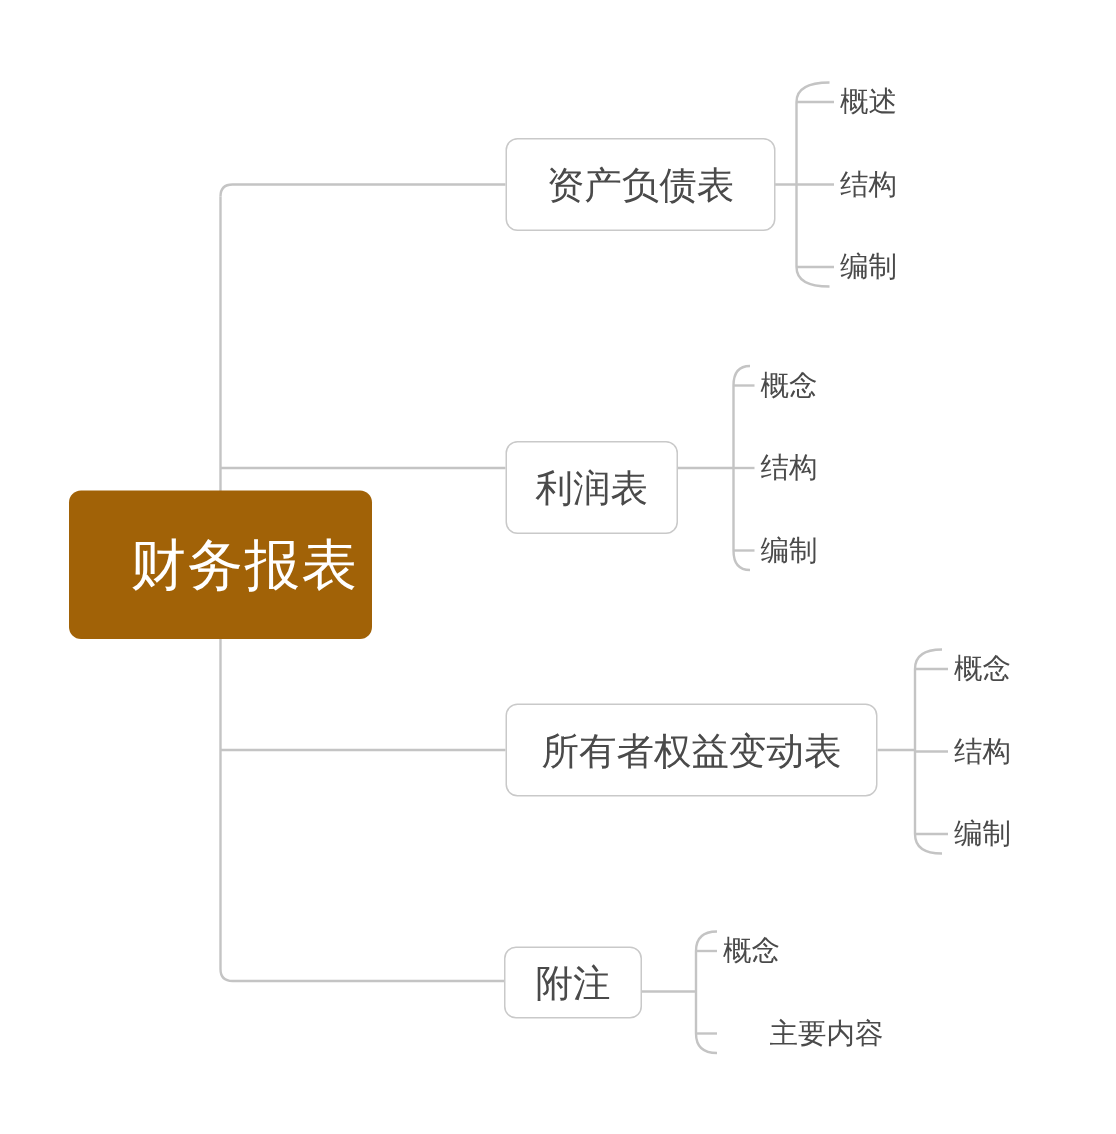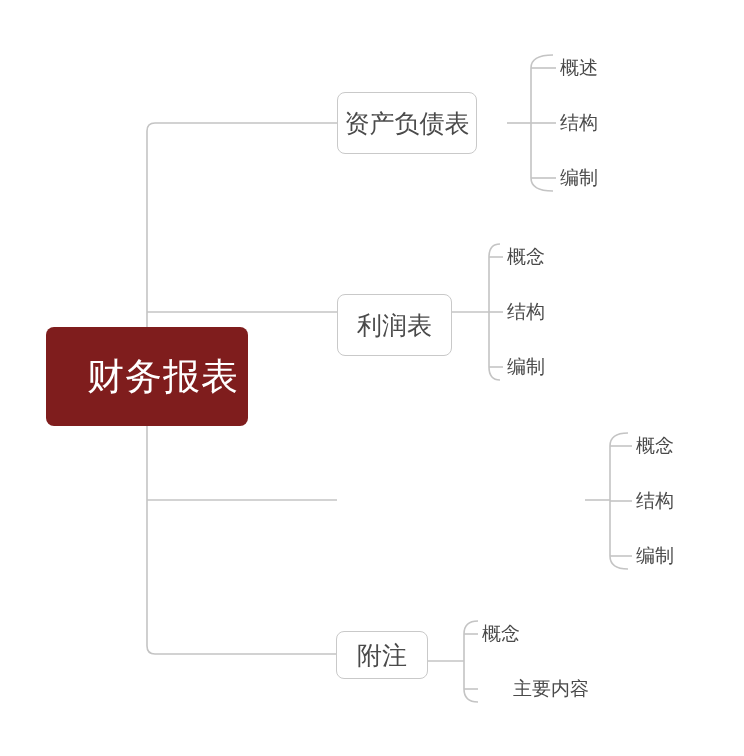--- a/index.html
+++ b/index.html
@@ -25,21 +25,21 @@
   }
   .node {
     position: absolute;
     box-sizing: border-box;
     display: flex;
     align-items: center;
     justify-content: center;
     white-space: nowrap;
   }
   .root-node {
-    background: #7f1d1d;
+    background: #a16207;
     border-radius: 8px;
     color: #ffffff;
     font-size: 37px;
     font-weight: 400;
     letter-spacing: 1px;
     z-index: 3;
     padding-left: 32px;
   }
   .branch-node {
     background: #ffffff;
@@ -98,21 +98,21 @@
       <path d="M478,621 Q464,621 464,634 L464,689 Q464,702 478,702"></path>
       <path d="M464,634 L478,634"></path>
       <path d="M464,689 L478,689"></path>
     </g>
   </svg>
 
   <div class="node root-node" style="left:46px; top:327px; width:202px; height:99px;">
     <span>财务报表</span>
   </div>
 
-  <div class="node branch-node" style="left:337px; top:92px; width:140px; height:62px;font-family:Liberation Serif, serif;">
+  <div class="node branch-node" style="left:337px; top:92px; width:180px; height:62px;font-family:Liberation Serif, serif;">
     <span>资产负债表</span>
   </div>
   <div class="node leaf-node" style="left:560px; top:54px; height:28px;">
     <span>概述</span>
   </div>
   <div class="node leaf-node" style="left:560px; top:109px; height:28px;">
     <span>结构</span>
   </div>
   <div class="node leaf-node" style="left:560px; top:164px; height:28px;">
     <span>编制</span>
@@ -124,20 +124,23 @@
   <div class="node leaf-node" style="left:507px; top:243px; height:28px;">
     <span>概念</span>
   </div>
   <div class="node leaf-node" style="left:507px; top:298px; height:28px;">
     <span>结构</span>
   </div>
   <div class="node leaf-node" style="left:507px; top:353px; height:28px;">
     <span>编制</span>
   </div>
 
+  <div class="node branch-node" style="left:337px; top:469px; width:248px; height:62px;">
+    <span>所有者权益变动表</span>
+  </div>
   <div class="node leaf-node" style="left:636px; top:432px; height:28px;">
     <span>概念</span>
   </div>
   <div class="node leaf-node" style="left:636px; top:487px; height:28px;">
     <span>结构</span>
   </div>
   <div class="node leaf-node" style="left:636px; top:542px; height:28px;">
     <span>编制</span>
   </div>
 

